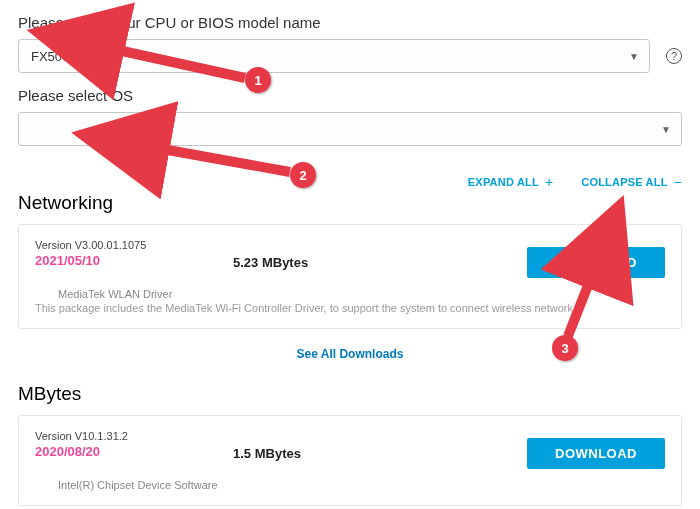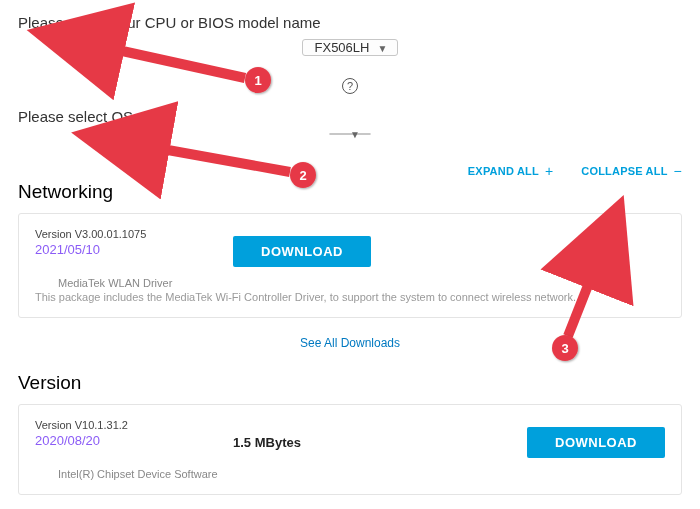--- a/index.html
+++ b/index.html
@@ -15,23 +15,22 @@
   }
   .field-label {
     font-size: 15px;
     color: #333;
     margin-bottom: 8px;
     font-weight: 400;
   }
   .select-row {
     display: flex;
     align-items: center;
-    gap: 22px;
+    gap: 16px;
     margin-bottom: 14px;
-    flex-direction: column;
   }
   .select-box {
     flex: 1;
     border: 1px solid #c7c7c7;
     border-radius: 3px;
     background: #fdfdfd;
     height: 34px;
     padding: 0 28px 0 12px;
     display: flex;
     align-items: center;
@@ -94,41 +93,41 @@
   }
   .card-row {
     display: flex;
     align-items: flex-start;
     gap: 28px;
   }
   .card-col-left { width: 170px; flex-shrink: 0; }
   .card-col-mid { flex: 1; }
   .card-col-right { flex-shrink: 0; }
   .version-label { font-size: 11px; color: #444; }
-  .date-label { font-size: 13px; color: #8b5cf6; font-weight: 400; margin-top: 2px; }
+  .date-label { font-size: 13px; color: #ec4899; font-weight: 700; margin-top: 2px; }
   .size-label { font-size: 13px; color: #222; font-weight: 700; margin-top: 16px; }
   .download-btn {
     background: #00a0dc;
     color: #fff;
     font-size: 13px;
     font-weight: 600;
     letter-spacing: 0.5px;
     border: none;
     padding: 8px 28px;
     border-radius: 2px;
     cursor: pointer;
     margin-top: 8px;
   }
   .driver-name { font-size: 11px; color: #888; margin-top: 10px; margin-left: 23px; }
   .driver-desc { font-size: 11px; color: #9a9a9a; margin-top: 2px; }
   .see-all {
     text-align: center;
     color: #0079c1;
     font-size: 12px;
-    font-weight: 400;
+    font-weight: 700;
     margin: 18px 0 22px 0;
     cursor: pointer;
   }
   
   .overlay { position: absolute; left: 0; top: 0; pointer-events: none; }
 </style>
 </head>
 <body>
 
 <div class="field-label">Please select your CPU or BIOS model name</div>
@@ -158,30 +157,33 @@
   </span>
 </div>
 
 <div class="section-title">Networking</div>
 <div class="card">
   <div class="card-row">
     <div class="card-col-left">
       <div class="version-label">Version V3.00.01.1075</div>
       <div class="date-label">2021/05/10</div>
     </div>
+    <div class="card-col-mid">
+      <div class="size-label">5.23 MBytes</div>
+    </div>
     <div class="card-col-right">
       <button class="download-btn">DOWNLOAD</button>
     </div>
   </div>
   <div class="driver-name">MediaTek WLAN Driver</div>
   <div class="driver-desc">This package includes the MediaTek Wi-Fi Controller Driver, to support the system to connect wireless network.</div>
 </div>
 <div class="see-all">See All Downloads</div>
 
-<div class="section-title">Version</div>
+<div class="section-title">MBytes</div>
 <div class="card">
   <div class="card-row">
     <div class="card-col-left">
       <div class="version-label">Version V10.1.31.2</div>
       <div class="date-label">2020/08/20</div>
     </div>
     <div class="card-col-mid">
       <div class="size-label">1.5 MBytes</div>
     </div>
     <div class="card-col-right">

